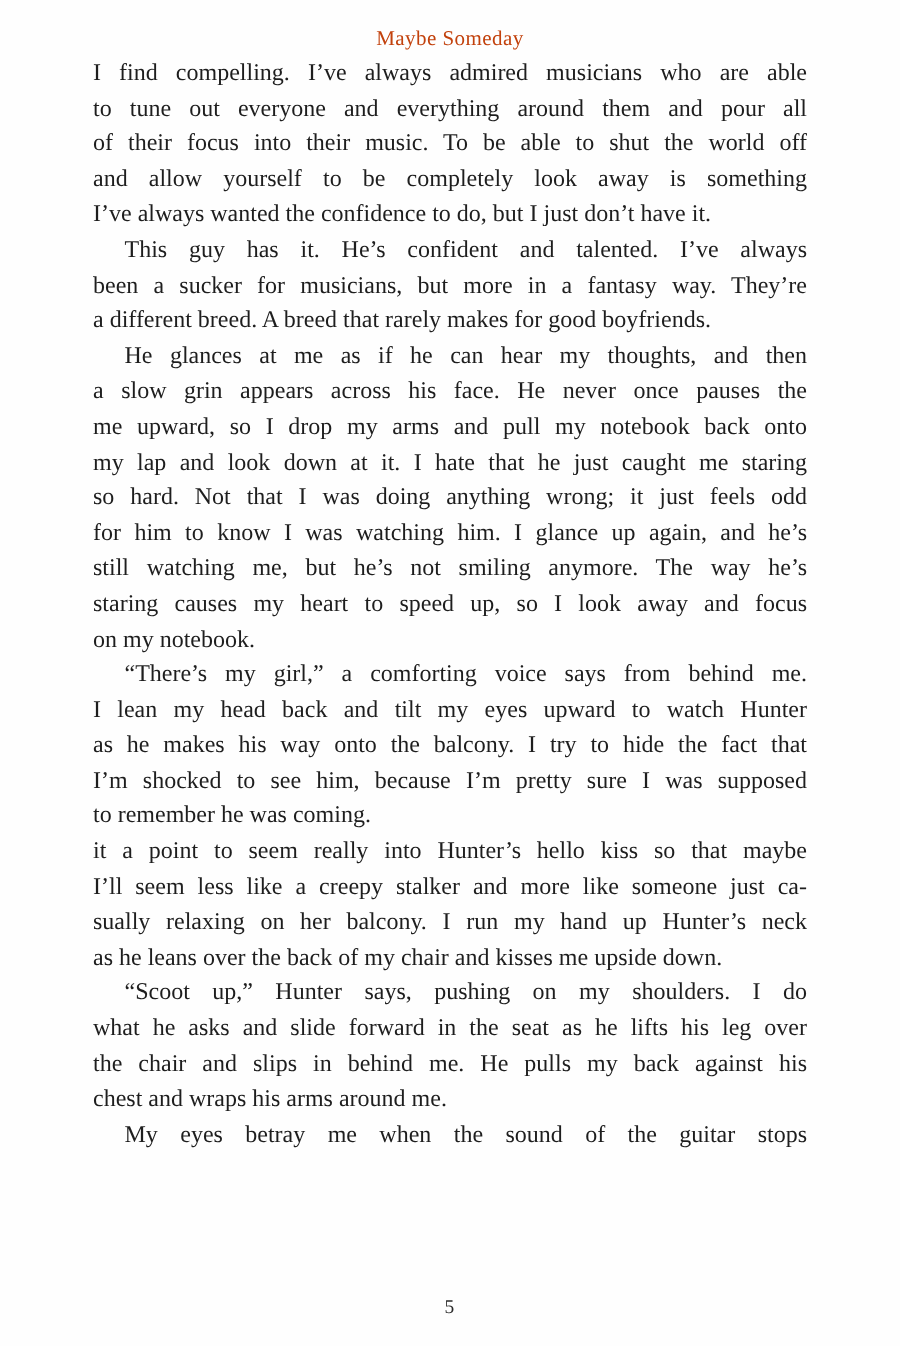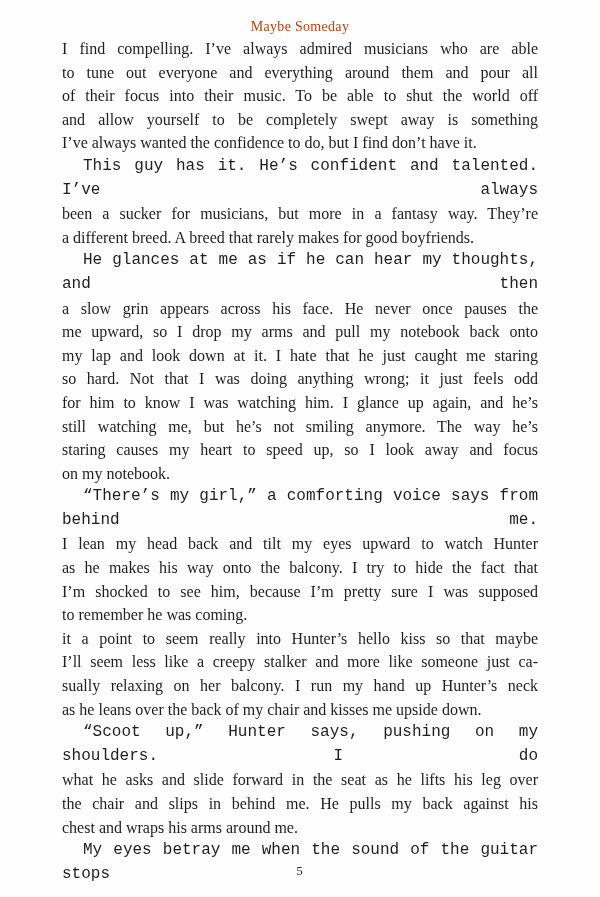--- a/index.html
+++ b/index.html
@@ -47,21 +47,20 @@
   .line {
     text-align: left;
     white-space: normal;
   }
   .line.just {
     text-align: justify;
     text-align-last: justify;
   }
   .line.ind {
     text-indent: 21px;
-    font-family: Liberation Mono, monospace;
   }
   .page-number {
     position: absolute;
     top: 863px;
     left: 0;
     width: 100%;
     text-align: center;
     font-size: 13px;
     letter-spacing: 1px;
     color: #2a2a2a;
@@ -71,22 +70,22 @@
 <body>
 
 <div class="page">
   <div class="running-header">Maybe Someday</div>
 
   <div class="body-text">
       <div class="para">
         <div class="line just">I find compelling. I’ve always admired musicians who are able</div>
         <div class="line just">to tune out everyone and everything around them and pour all</div>
         <div class="line just">of their focus into their music. To be able to shut the world off</div>
-        <div class="line just">and allow yourself to be completely swept away is something</div>
-        <div class="line">I’ve always wanted the confidence to do, but I find don’t have it.</div>
+        <div class="line just">and allow yourself to be completely look away is something</div>
+        <div class="line">I’ve always wanted the confidence to do, but I just don’t have it.</div>
       </div>
       <div class="para">
         <div class="line just ind">This guy has it. He’s confident and talented. I’ve always</div>
         <div class="line just">been a sucker for musicians, but more in a fantasy way. They’re</div>
         <div class="line">a different breed. A breed that rarely makes for good boyfriends.</div>
       </div>
       <div class="para">
         <div class="line just ind">He glances at me as if he can hear my thoughts, and then</div>
         <div class="line just">a slow grin appears across his face. He never once pauses the</div>
         <div class="line just">me upward, so I drop my arms and pull my notebook back onto</div>

